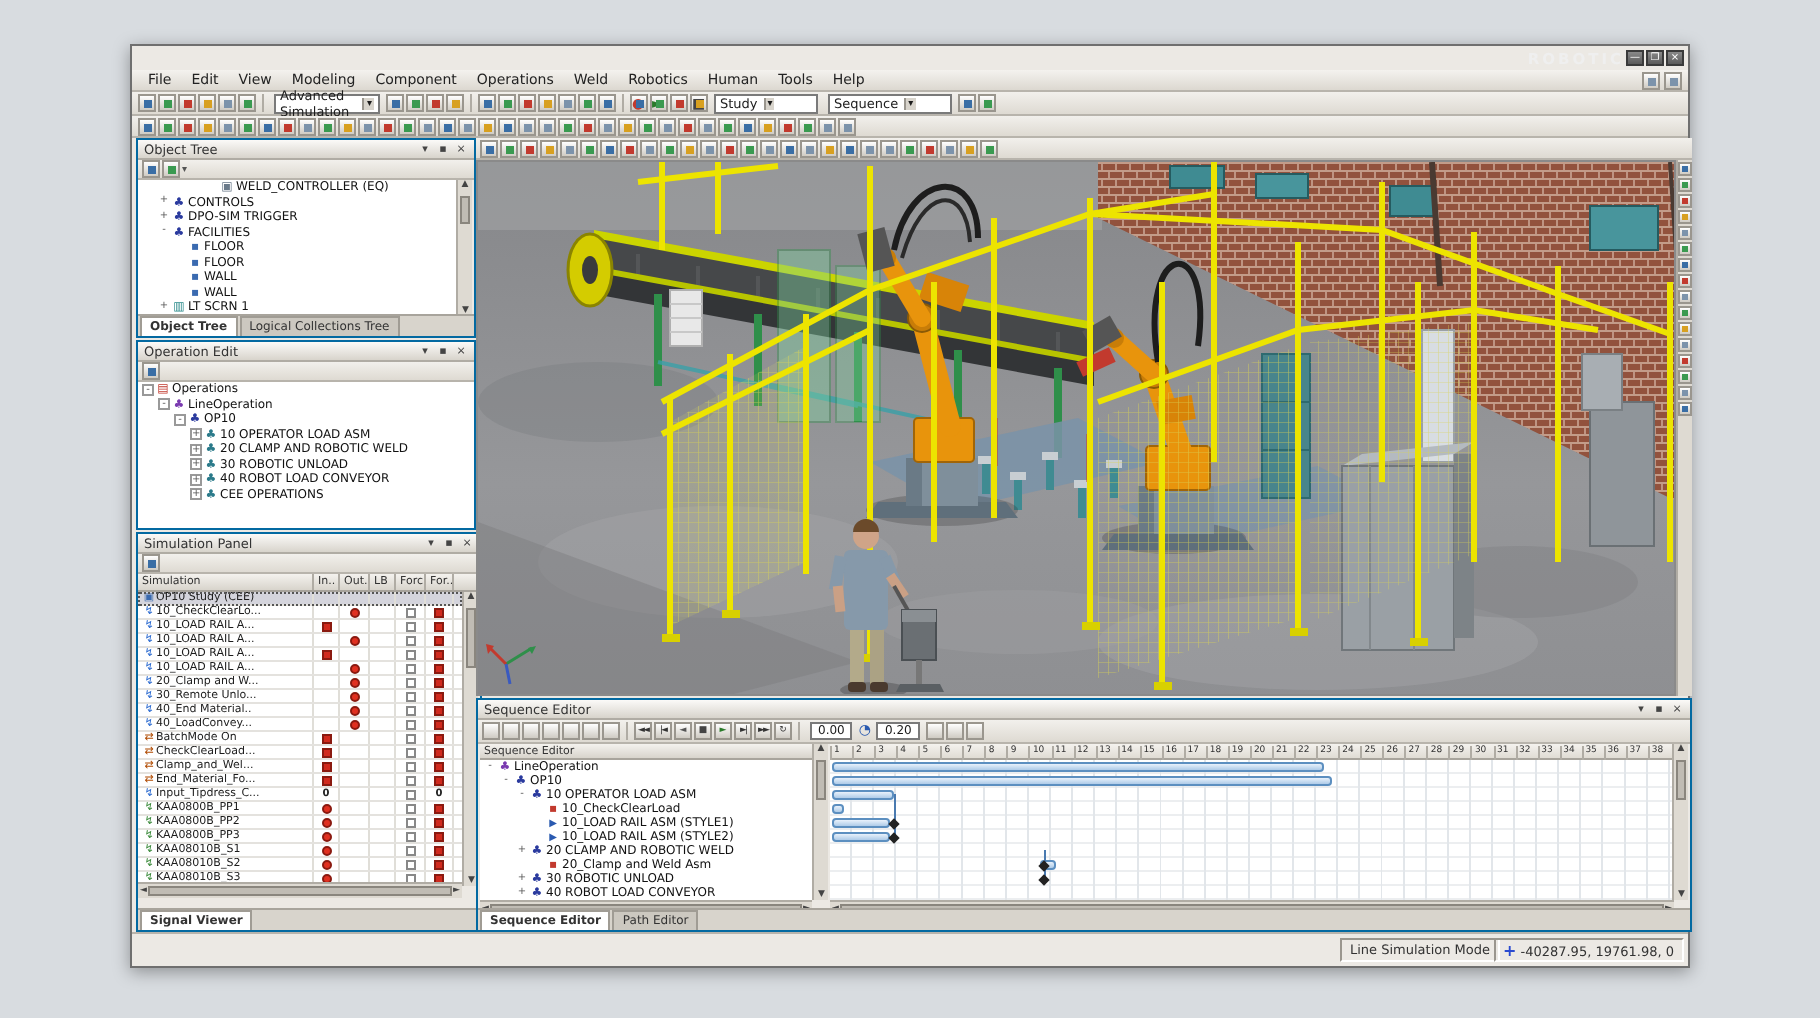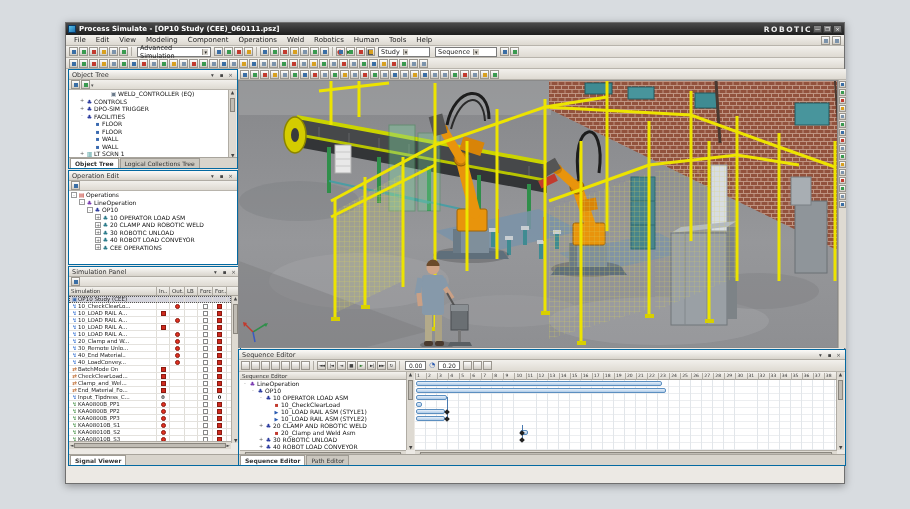--- a/index.html
+++ b/index.html
@@ -108,24 +108,20 @@
 .righttb{position:absolute;left:772px;top:57px;width:8px;height:268px;background:#dedad2;border-left:1px solid #b0aca4;display:flex;flex-direction:column;align-items:center;padding-top:1px;gap:1px}
 .righttb .icon{width:7px;height:7px}
 .righttb .icon::after{left:1px;top:1px;width:3px;height:3px}
 </style>
 </head>
 <body>
 
 <div id="screen">
 <div class="window">
 
-  <div class="titlebar">
-    <span class="appicon"></span>
-    <span class="titletext">Process Simulate - [OP10 Study (CEE)_060111.psz]</span>
-  </div>
   <span class="brand">ROBOTIC</span>
   <div class="winbtns">
     <span class="winbtn">—</span>
     <span class="winbtn">❐</span>
     <span class="winbtn">×</span>
   </div>
 
   <div class="menubar">
 
   <span class="menu-item">File</span>
@@ -148,21 +144,21 @@
   <div class="toolbar tb1">
     <span class="istrip">
           <span class="icon i-open-study"></span>
           <span class="icon i-save"></span>
           <span class="icon i-print"></span>
           <span class="icon i-cut"></span>
           <span class="icon i-copy"></span>
           <span class="icon i-paste"></span>
         </span>
     <span class="tsep"></span>
-    <div class="combo" style="width:74px">
+    <div class="combo" style="width:53px">
       <span>Advanced Simulation</span>
           <span class="caret">▾</span>
     </div>
     <span class="istrip">
           <span class="icon i-undo"></span>
           <span class="icon i-redo"></span>
           <span class="icon i-delete"></span>
           <span class="icon i-screenshot"></span>
         </span>
     <span class="tsep"></span>
@@ -1313,15 +1309,19 @@
           <div class="thumb"></div>
           <span>►</span>
         </div>
     <div class="ptabs">
 
     <span class="ptab act-true">Sequence Editor</span>
           <span class="ptab">Path Editor</span>
         </div>
   </div>
 
+  <div class="statusbar">
+    <span class="sbox" style="right:94px">Line Simulation Mode</span>
+    <span class="sbox" style="right:2px"><span class="cross">+</span><span>-40287.95, 19761.98, 0</span></span>
+  </div>
 
 </div>
 </div>
 
 </body></html>

